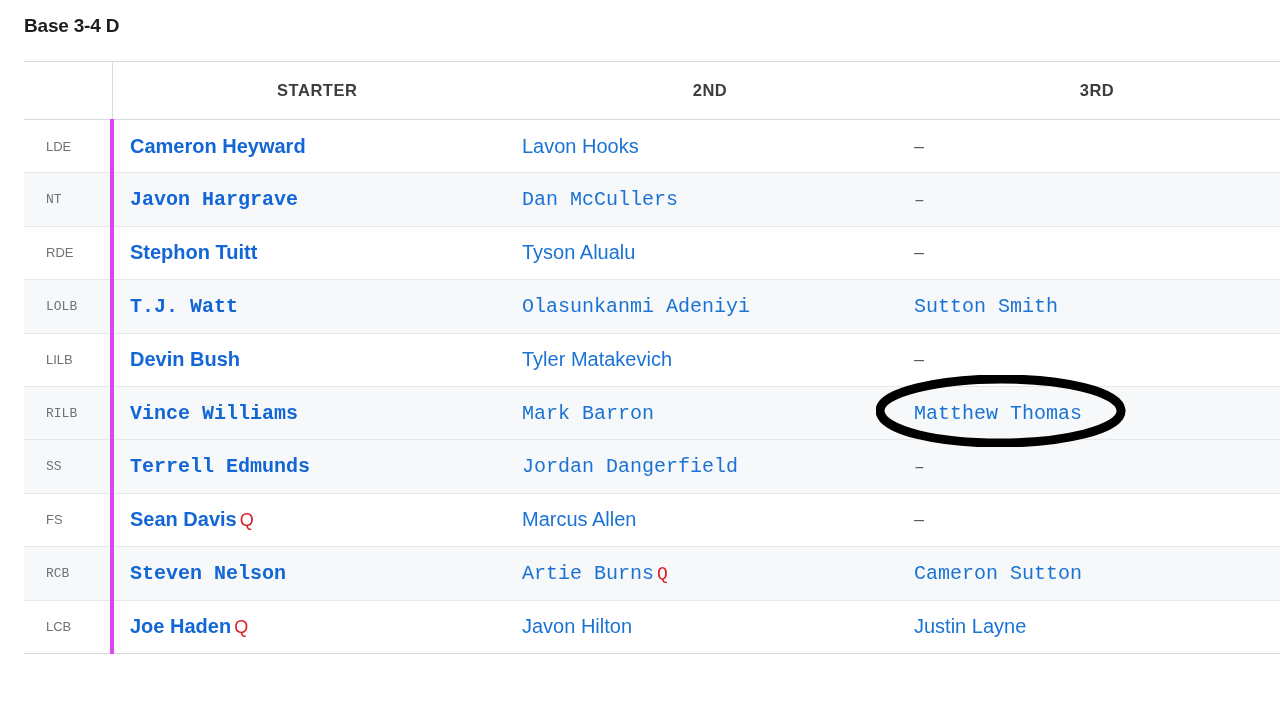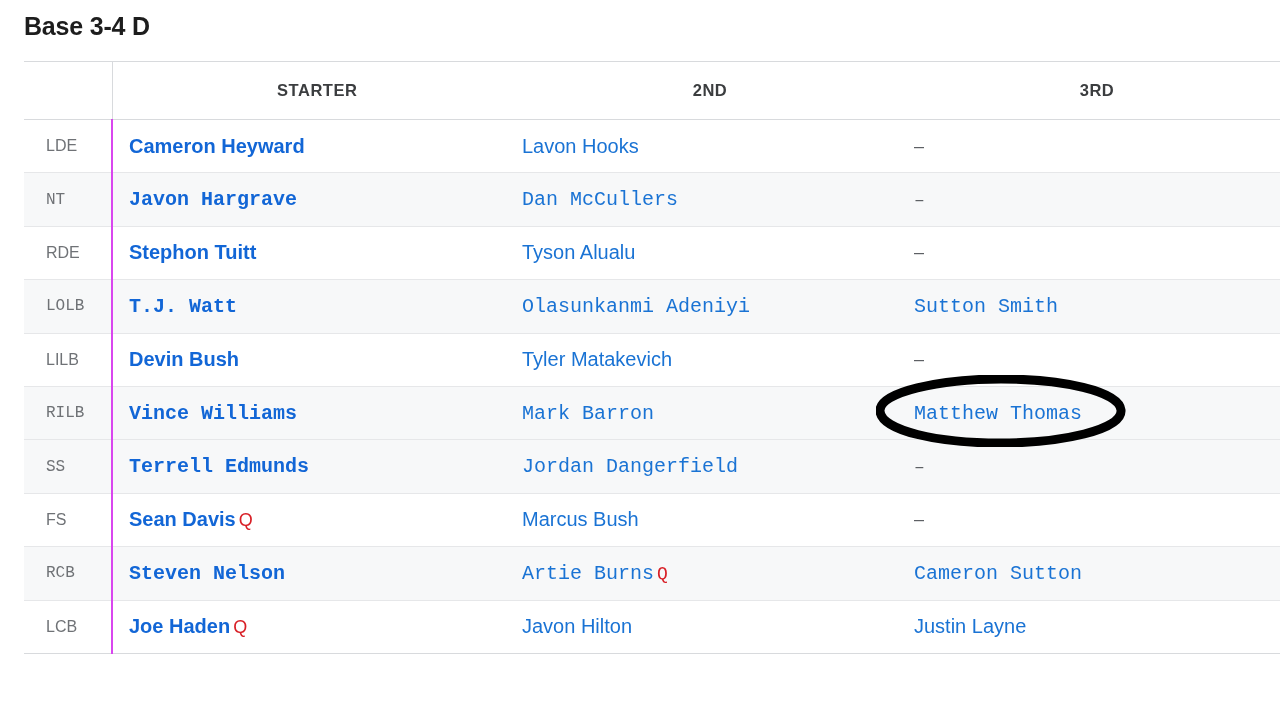--- a/index.html
+++ b/index.html
@@ -21,21 +21,21 @@
     width: 1280px;
     height: 724px;
     background: #ffffff;
   }
 
   
   .page-title {
     position: absolute;
     left: 24px;
     top: 8px;
-    font-size: 25px;
+    font-size: 19px;
     font-weight: bold;
     color: #1d1d1d;
     letter-spacing: -0.2px;
     line-height: 36px;
     white-space: nowrap;
   }
 
   
   .depth-table-wrap {
     position: absolute;
@@ -89,23 +89,23 @@
     white-space: nowrap;
     overflow: hidden;
   }
   tbody tr:last-child td {
     border-bottom: 1px solid #d8dadd;
     margin-top: 32px;
   }
 
   td.cell-pos {
     padding-left: 22px;
-    font-size: 16px;
+    font-size: 13px;
     color: #6f7276;
-    border-right: 2px solid #d946ef;
+    border-right: 4px solid #d946ef;
     font-weight: normal;
   }
 
   .player-link {
     color: #1668dc;
     text-decoration: none;
     font-size: 20px;
   }
   .player-link.starter {
     font-weight: bold;
@@ -206,21 +206,21 @@
           </tr>
           <tr class="striped">
             <td class="cell-pos">SS</td>
             <td><span class="player-link starter">Terrell Edmunds</span></td>
             <td><span class="player-link backup">Jordan Dangerfield</span></td>
             <td><span class="empty-dash">–</span></td>
           </tr>
           <tr>
             <td class="cell-pos">FS</td>
             <td><span class="player-link starter">Sean Davis</span><span class="injury-tag">Q</span></td>
-            <td><span class="player-link backup">Marcus Bush</span></td>
+            <td><span class="player-link backup">Marcus Allen</span></td>
             <td><span class="empty-dash">–</span></td>
           </tr>
           <tr class="striped">
             <td class="cell-pos">RCB</td>
             <td><span class="player-link starter">Steven Nelson</span></td>
             <td><span class="player-link backup">Artie Burns</span><span class="injury-tag">Q</span></td>
             <td><span class="player-link backup">Cameron Sutton</span></td>
           </tr>
           <tr>
             <td class="cell-pos">LCB</td>

